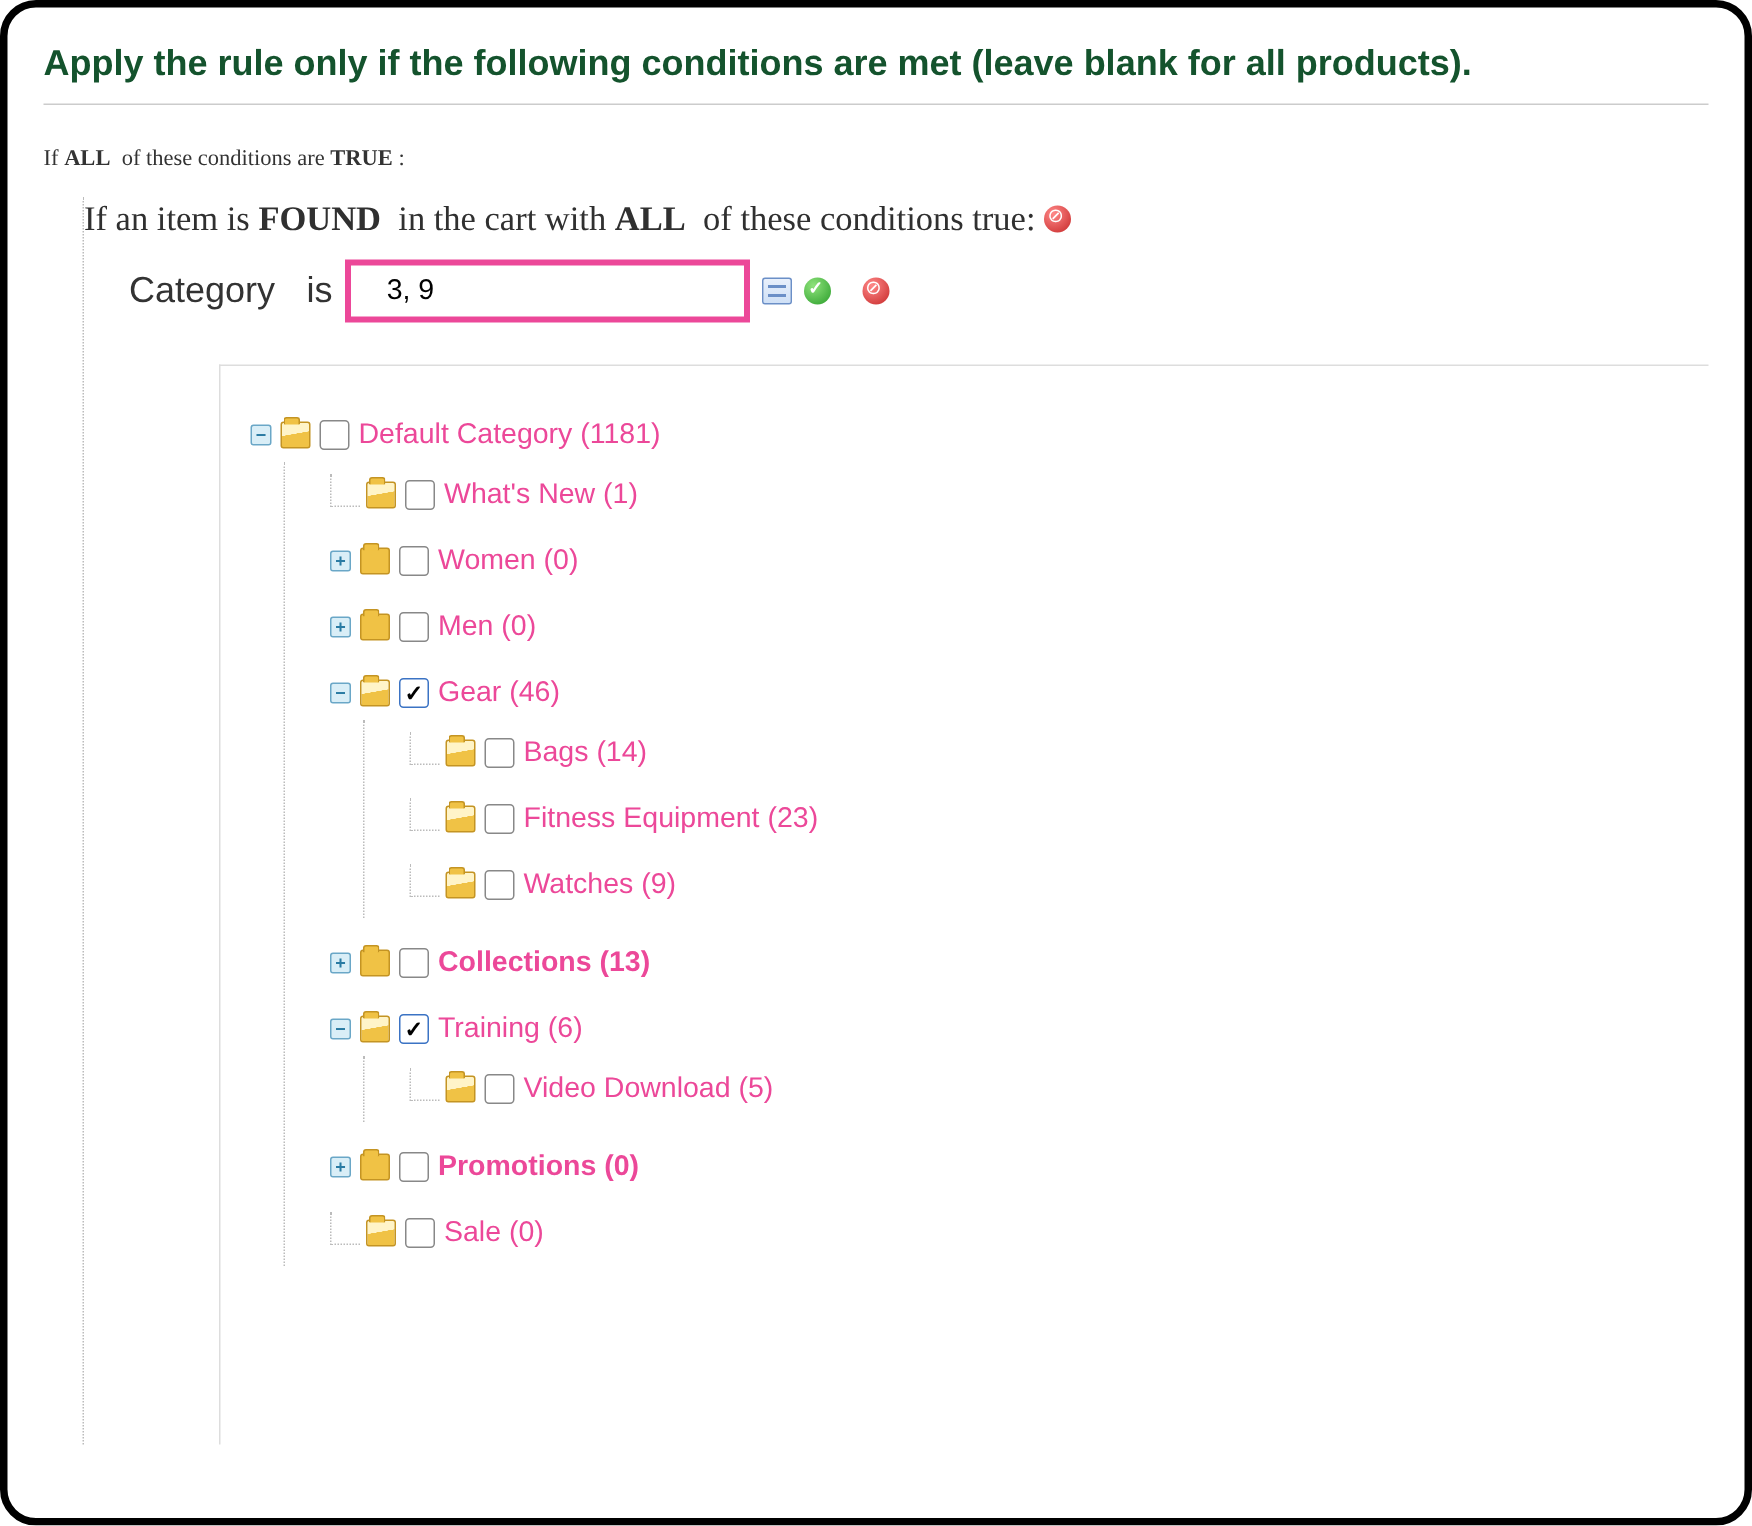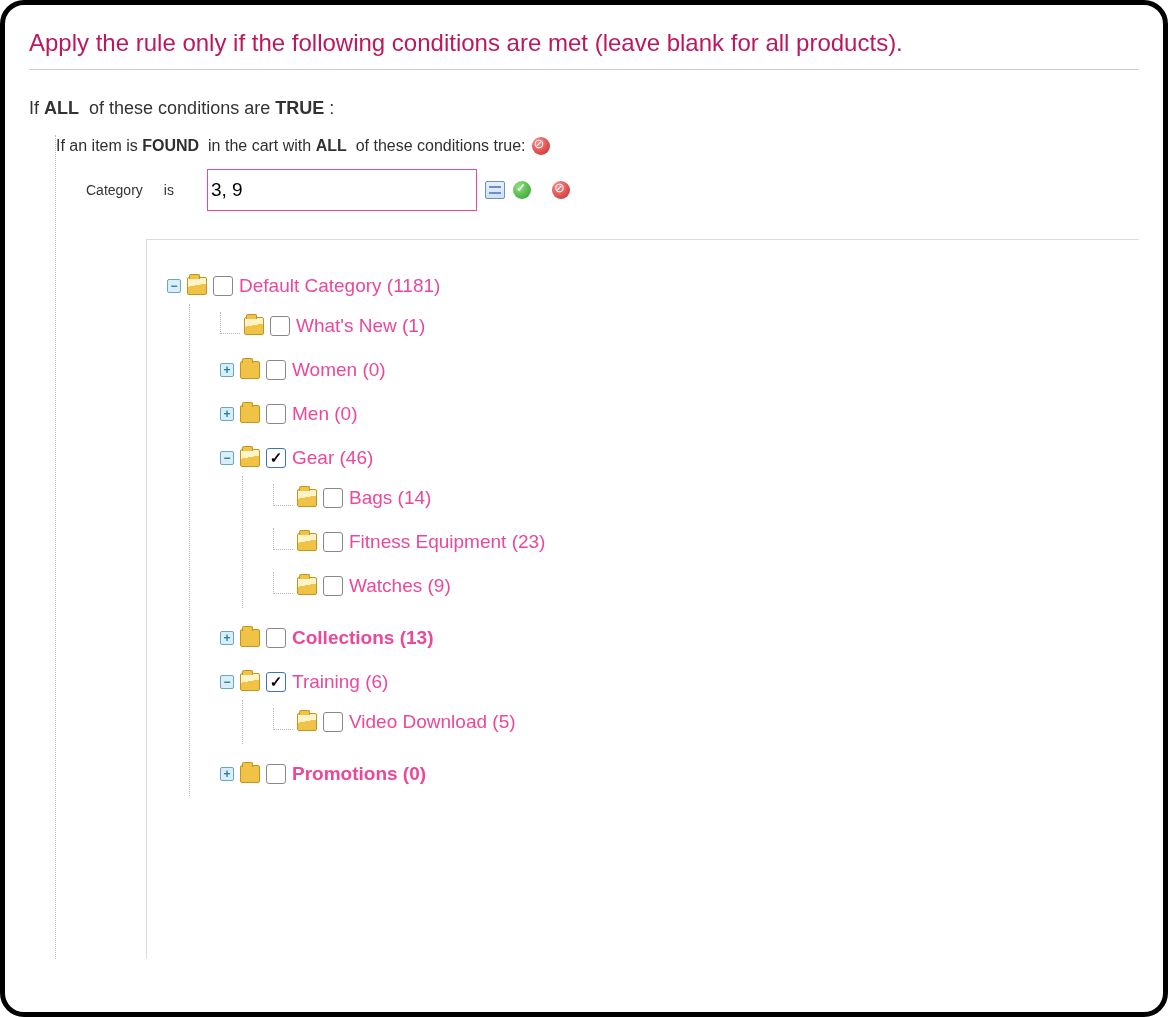--- a/index.html
+++ b/index.html
@@ -14,65 +14,66 @@
   .frame {
     width: 1168px;
     height: 1017px;
     border: 5px solid #000;
     border-radius: 24px;
     padding: 20px 24px;
     overflow: hidden;
   }
   .section-title {
     font-size: 24px;
-    font-weight: 400;
-    color: #be185d;
+    font-weight: 700;
+    color: #14532d;
     margin: 4px 0 12px 0;
   }
   .hr {
     border: none;
     border-top: 1px solid #ccc;
     margin: 0 0 28px 0;
   }
   .cond-line {
-    font-size: 18px;
+    font-size: 15px;
     color: #333;
     margin-bottom: 16px;
+    font-family: Liberation Serif, serif;
   }
   .cond-line b { font-weight: 700; }
   .sub-cond {
     margin-left: 26px;
     border-left: 1px dotted #bbb;
     padding-left: 0;
   }
   .sub-cond-inner { padding-left: 0; }
   .sub-line {
-    font-size: 16px;
+    font-size: 23px;
     color: #303030;
     padding: 2px 0 14px 0;
     display: flex;
     align-items: center;
     gap: 6px;
+    font-family: Liberation Serif, serif;
   }
   .sub-line b { font-weight: 700; }
   .category-row {
     display: flex;
     align-items: center;
     gap: 8px;
     margin-left: 30px;
     margin-bottom: 28px;
   }
-  .category-label { font-size: 14px; color: #333; }
+  .category-label { font-size: 24px; color: #333; }
   .category-input {
     width: 270px;
     height: 42px;
-    border: 1px solid #ec4899;
-    padding: 4px 3px;
+    border: 4px solid #ec4899;
+    padding: 4px 24px;
     font-size: 19px;
-    margin-left: 25px;
   }
   .icon-btn { display: inline-flex; align-items: center; justify-content: center; }
   .chooser-icon {
     width: 20px; height: 18px;
     border: 1px solid #6b8fc7;
     background: linear-gradient(#e9f0fb, #cfe0f6);
     border-radius: 2px;
     position: relative;
   }
   .chooser-icon::before, .chooser-icon::after {
@@ -348,20 +349,28 @@
                       </div>
                     </li>
                     <li>
                       <div class="node-row">
                         <span class="toggle">+</span>
                         <span class="folder folder-closed"></span>
                         <span class="chk"></span>
                         <span class="node-label muted">Promotions (0)</span>
                       </div>
                     </li>
+                    <li>
+                      <div class="node-row">
+                        <span class="elbow"></span>
+                        <span class="folder folder-open"></span>
+                        <span class="chk"></span>
+                        <span class="node-label">Sale (0)</span>
+                      </div>
+                    </li>
                   </ul>
                 </div>
               </li>
             </ul>
           </div>
       </div>
     </div>
   </div>
 
 </div>

